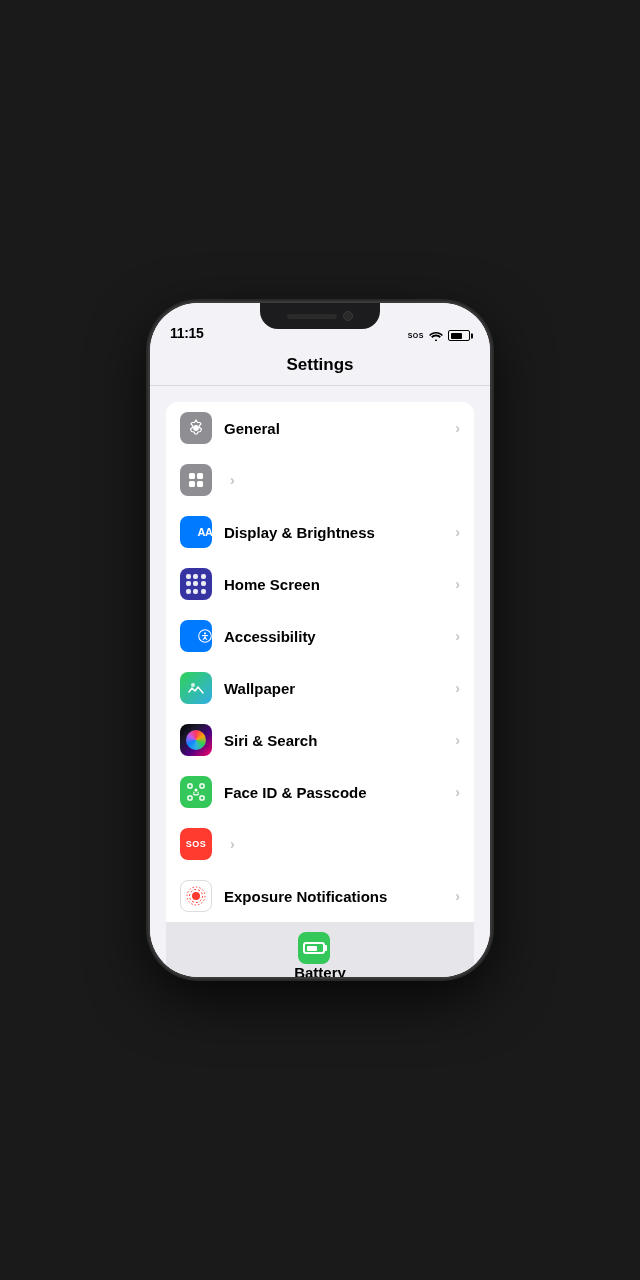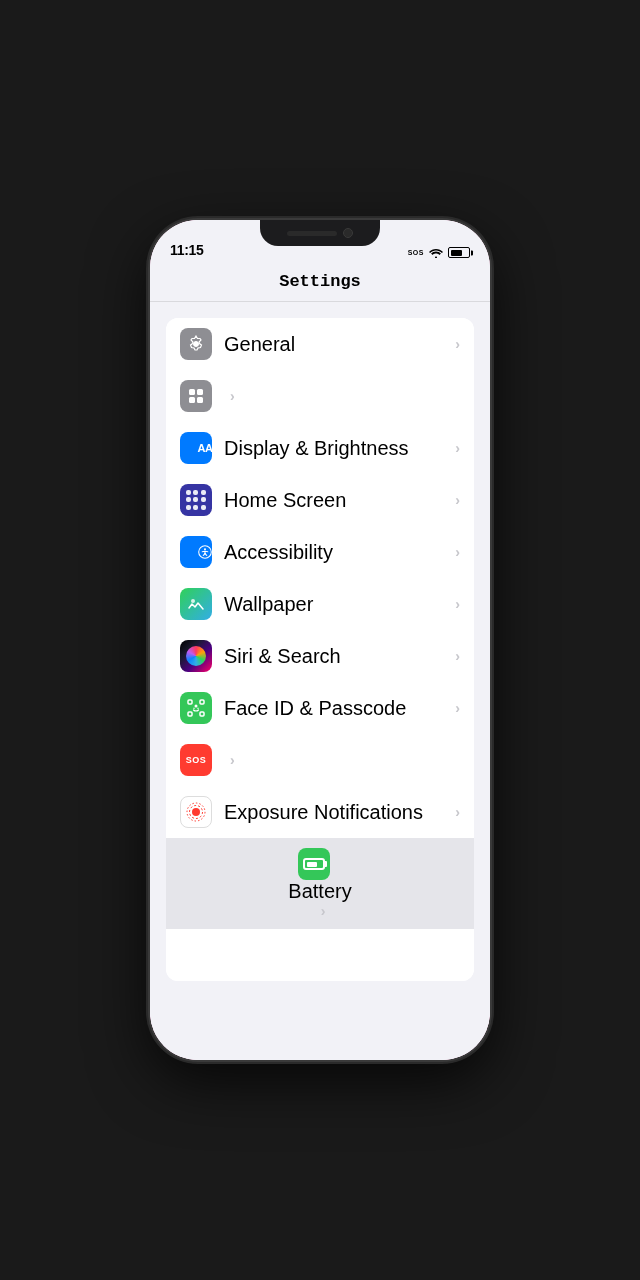--- a/index.html
+++ b/index.html
@@ -8,21 +8,21 @@
       background: #1a1a1a;
       display: flex;
       justify-content: center;
       align-items: center;
       min-height: 100vh;
       font-family: -apple-system, 'SF Pro Display', 'Helvetica Neue', sans-serif;
     }
 
     .phone-frame {
       width: 340px;
-      height: 840px;
+      height: 674px;
       background: #f9a8d4;
       border-radius: 48px;
       position: relative;
       box-shadow:
         0 0 0 2px #3a3a3a,
         0 0 0 4px #2a2a2a,
         0 20px 60px rgba(0,0,0,0.8);
       overflow: hidden;
     }
 
@@ -144,21 +144,20 @@
       border-radius: 1px;
     }
 
     
     .nav-bar {
       background: #f2f2f7;
       padding: 8px 16px 10px;
       text-align: center;
       flex-shrink: 0;
       border-bottom: 0.5px solid rgba(0,0,0,0.1);
-      font-family: Liberation Mono, monospace;
     }
 
     .nav-title {
       font-size: 17px;
       font-weight: 600;
       color: #000;
     }
 
     
     .content {
@@ -211,23 +210,23 @@
       flex-shrink: 0;
       display: flex;
       align-items: center;
       justify-content: center;
       margin-right: 12px;
       font-size: 17px;
     }
 
     .row-label {
       flex: 1;
-      font-size: 20px;
+      font-size: 15px;
       color: #000;
-      font-weight: 400;
+      font-weight: 700;
     }
 
     .row-chevron {
       color: #c7c7cc;
       font-size: 14px;
       font-weight: 600;
       margin-left: 6px;
     }
 
     

